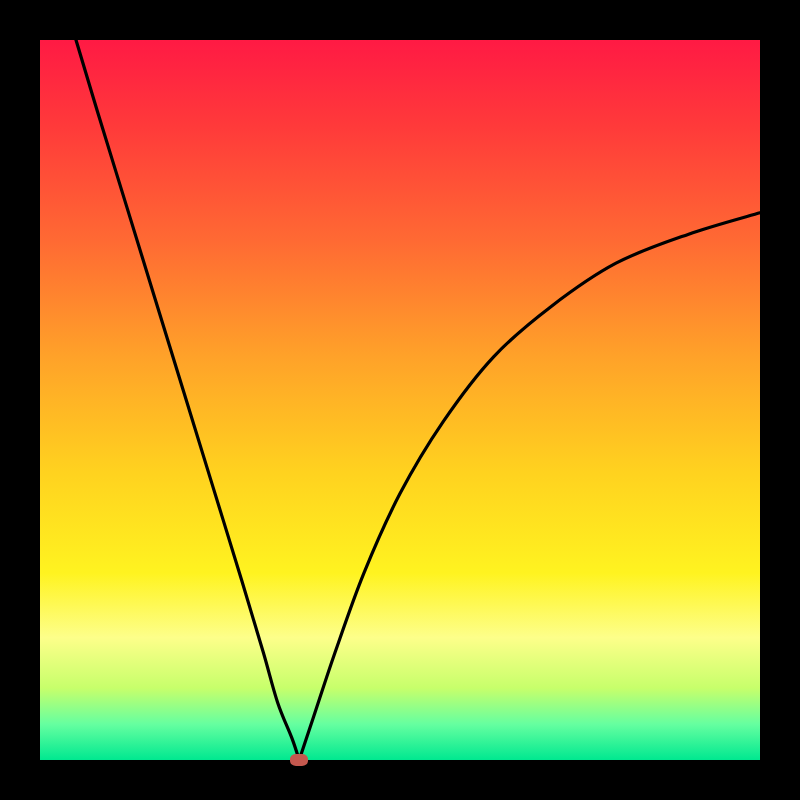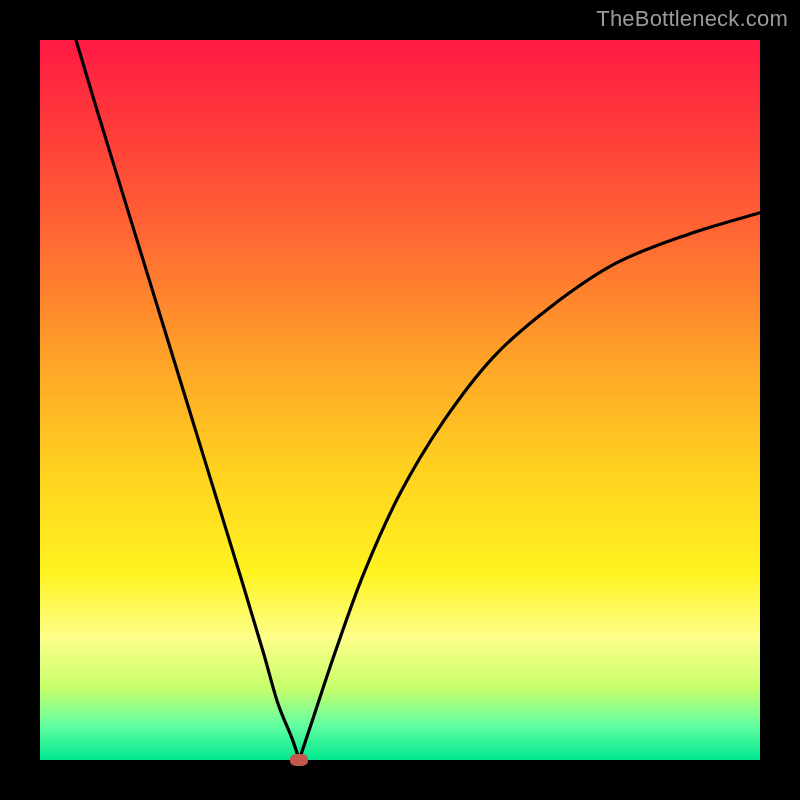--- a/index.html
+++ b/index.html
@@ -63,21 +63,20 @@
     height: 12px;
     border-radius: 6px / 5px;
     background: #c4584e;
     transform: translate(-50%, -50%);
   }
 </style>
 </head>
 <body>
 
 <div class="frame">
-  <div class="watermark">TheBottleneck.com</div>
 
   <div class="plot">
     <svg class="curve" viewBox="0 0 720 720" preserveAspectRatio="none">
       <path d="M 36 0 C 39.6 12, 49.2 44.39999999999999, 57.6 72 C 66 99.60000000000001, 76.8 134.40000000000003, 86.39999999999999 165.60000000000002 C 95.99999999999999 196.8, 105.6 228, 115.2 259.2 C 124.80000000000001 290.4, 134.4 321.6, 144 352.8 C 153.6 384, 163.2 415.2, 172.79999999999998 446.4 C 182.39999999999998 477.59999999999997, 193.20000000000002 512.4, 201.60000000000002 540 C 210.00000000000003 567.6, 217.2 591.6, 223.2 612 C 229.2 632.4, 232.8 648, 237.60000000000002 662.4 C 242.40000000000003 676.8, 248.39999999999998 688.8, 251.99999999999997 698.4 C 255.59999999999997 708, 258 716.4, 259.2 720" id="path-left" fill="none" stroke="#000" stroke-width="3.2" stroke-linecap="round"></path>
       <path d="M 259.2 720 C 261.6 712.8, 267.6 694.8, 273.6 676.8 C 279.6 658.8, 286.8 636, 295.2 612 C 303.59999999999997 588, 313.2 559.1999999999999, 324 532.8 C 334.8 506.4, 346.8 478.8, 360 453.6 C 373.2 428.40000000000003, 387.6 404.40000000000003, 403.20000000000005 381.6 C 418.80000000000007 358.8, 435.6 335.99999999999994, 453.6 316.79999999999995 C 471.6 297.59999999999997, 490.8 281.99999999999994, 511.2 266.4 C 531.6 250.79999999999998, 553.2 235.20000000000005, 576 223.20000000000005 C 598.8 211.20000000000005, 624 202.79999999999998, 648 194.39999999999998 C 672 185.99999999999997, 708 176.39999999999995, 720 172.79999999999995" id="path-right" fill="none" stroke="#000" stroke-width="3.2" stroke-linecap="round"></path>
     </svg>
     <div class="marker" id="marker" style="left: 259.2px; top: 720px;"></div>
   </div>
 </div>
 

